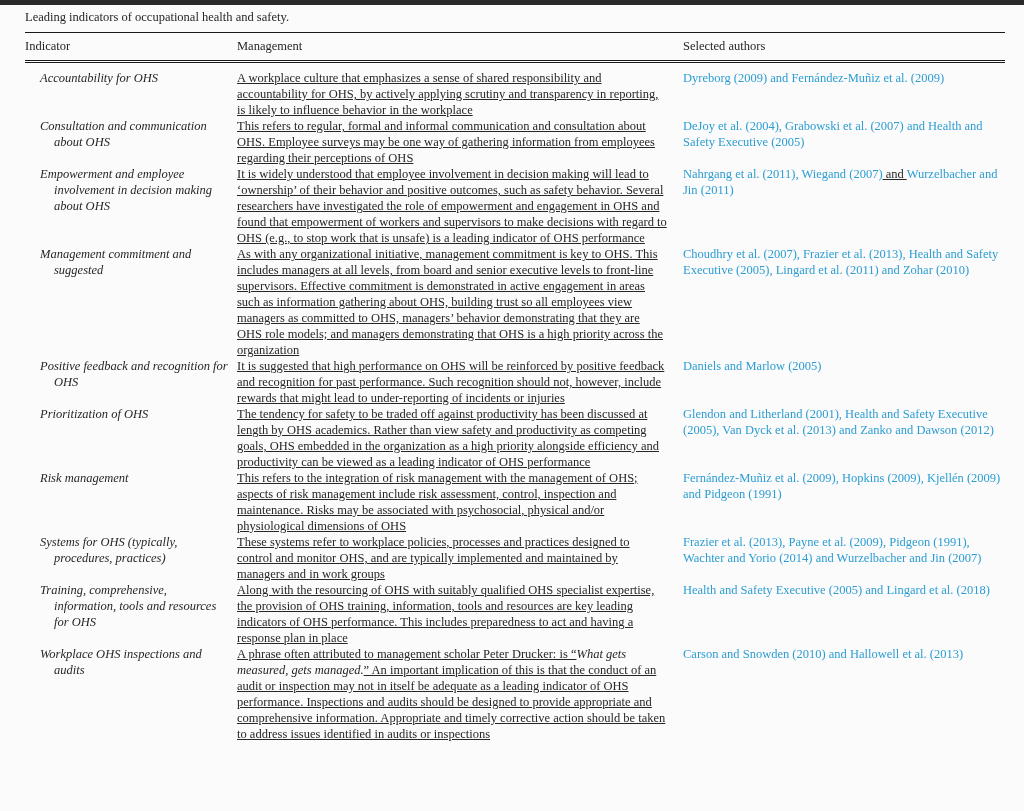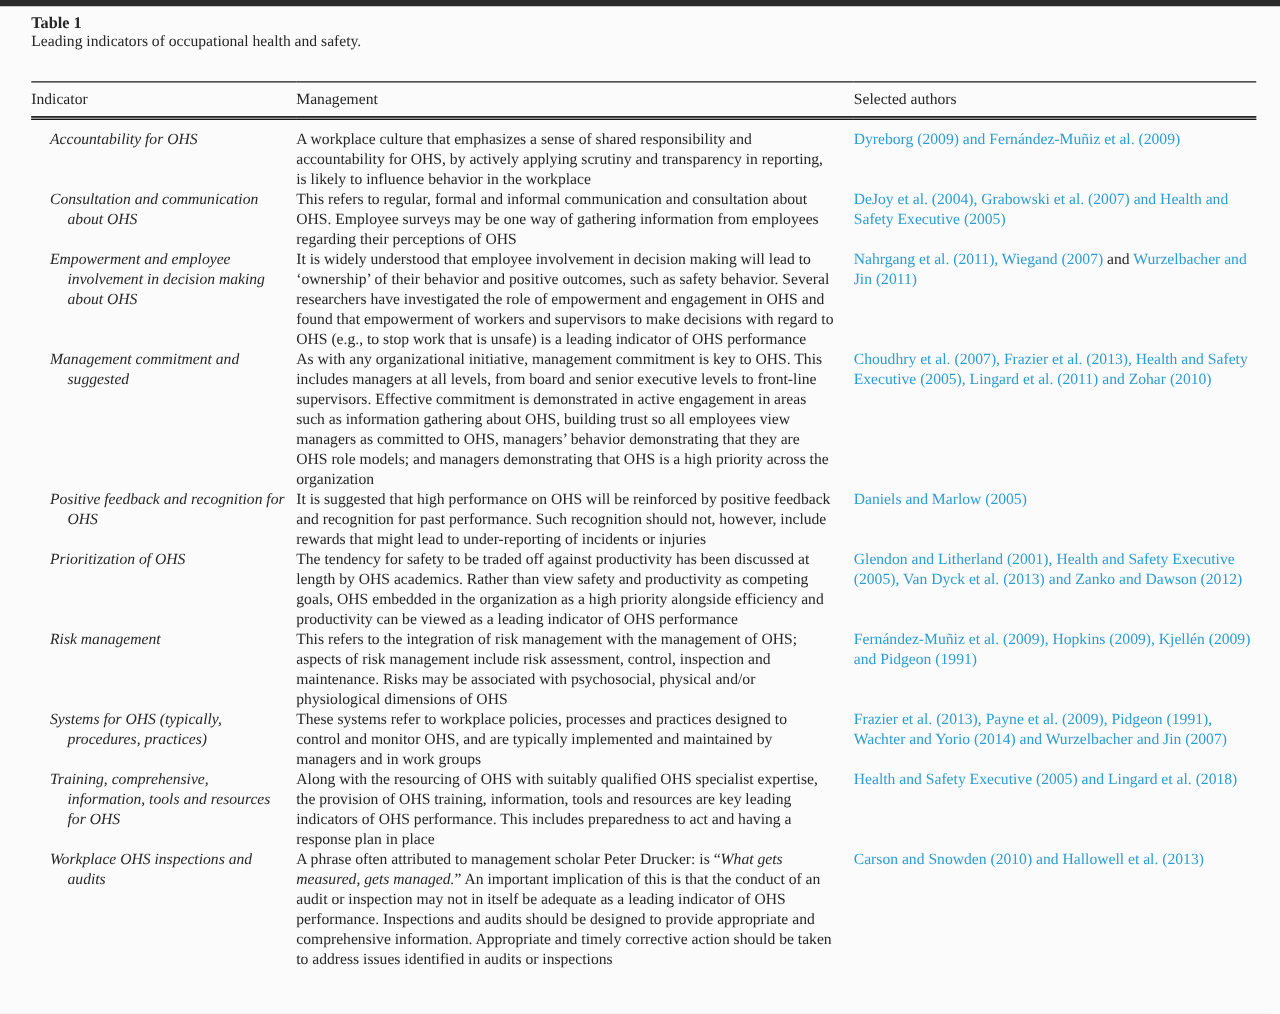--- a/index.html
+++ b/index.html
@@ -29,21 +29,21 @@
     font-size: 12.5px;
     line-height: 15px;
     margin-top: 1px;
   }
   table.indicators {
     width: 980px;
     border-collapse: collapse;
     table-layout: fixed;
     font-size: 12.5px;
     line-height: 16px;
-    margin-top: 24px;
+    margin-top: 7px;
   }
   table.indicators thead th {
     text-align: left;
     font-weight: normal;
     border-top: 1.5px solid #1a1a1a;
     border-bottom: 3px double #1a1a1a;
     padding: 5px 0 6px 0;
     font-size: 12.5px;
   }
   th.col-ind, td.col-ind { width: 212px; padding-left: 15px; }
@@ -52,30 +52,29 @@
   table.indicators td { vertical-align: top; padding-top: 0; padding-bottom: 0; }
   table.indicators tbody tr:first-child td { padding-top: 7px; }
   .hang {
     padding-left: 14px;
     text-indent: -14px;
     padding-right: 6px;
     font-style: italic;
   }
   .seg-italic { font-style: italic; }
   .seg-link { color: var(--link-color, #2c9dd3); }
-  .seg-plain { color: #262626; }
+  .seg-plain { color: #262626; text-decoration: underline; }
 </style>
 </head>
 <body>
 
 <div class="page">
   <div class="top-rule" style="background: rgb(42, 42, 42);"></div>
 
   <div class="table-block">
-    <div class="table-title">Table 1</div>
     <div class="table-caption">Leading indicators of occupational health and safety.</div>
 
     <table class="indicators">
       <colgroup>
         <col style="width:212px">
           <col style="width:446px">
           <col style="width:322px">
       </colgroup>
       <thead>
         <tr>

